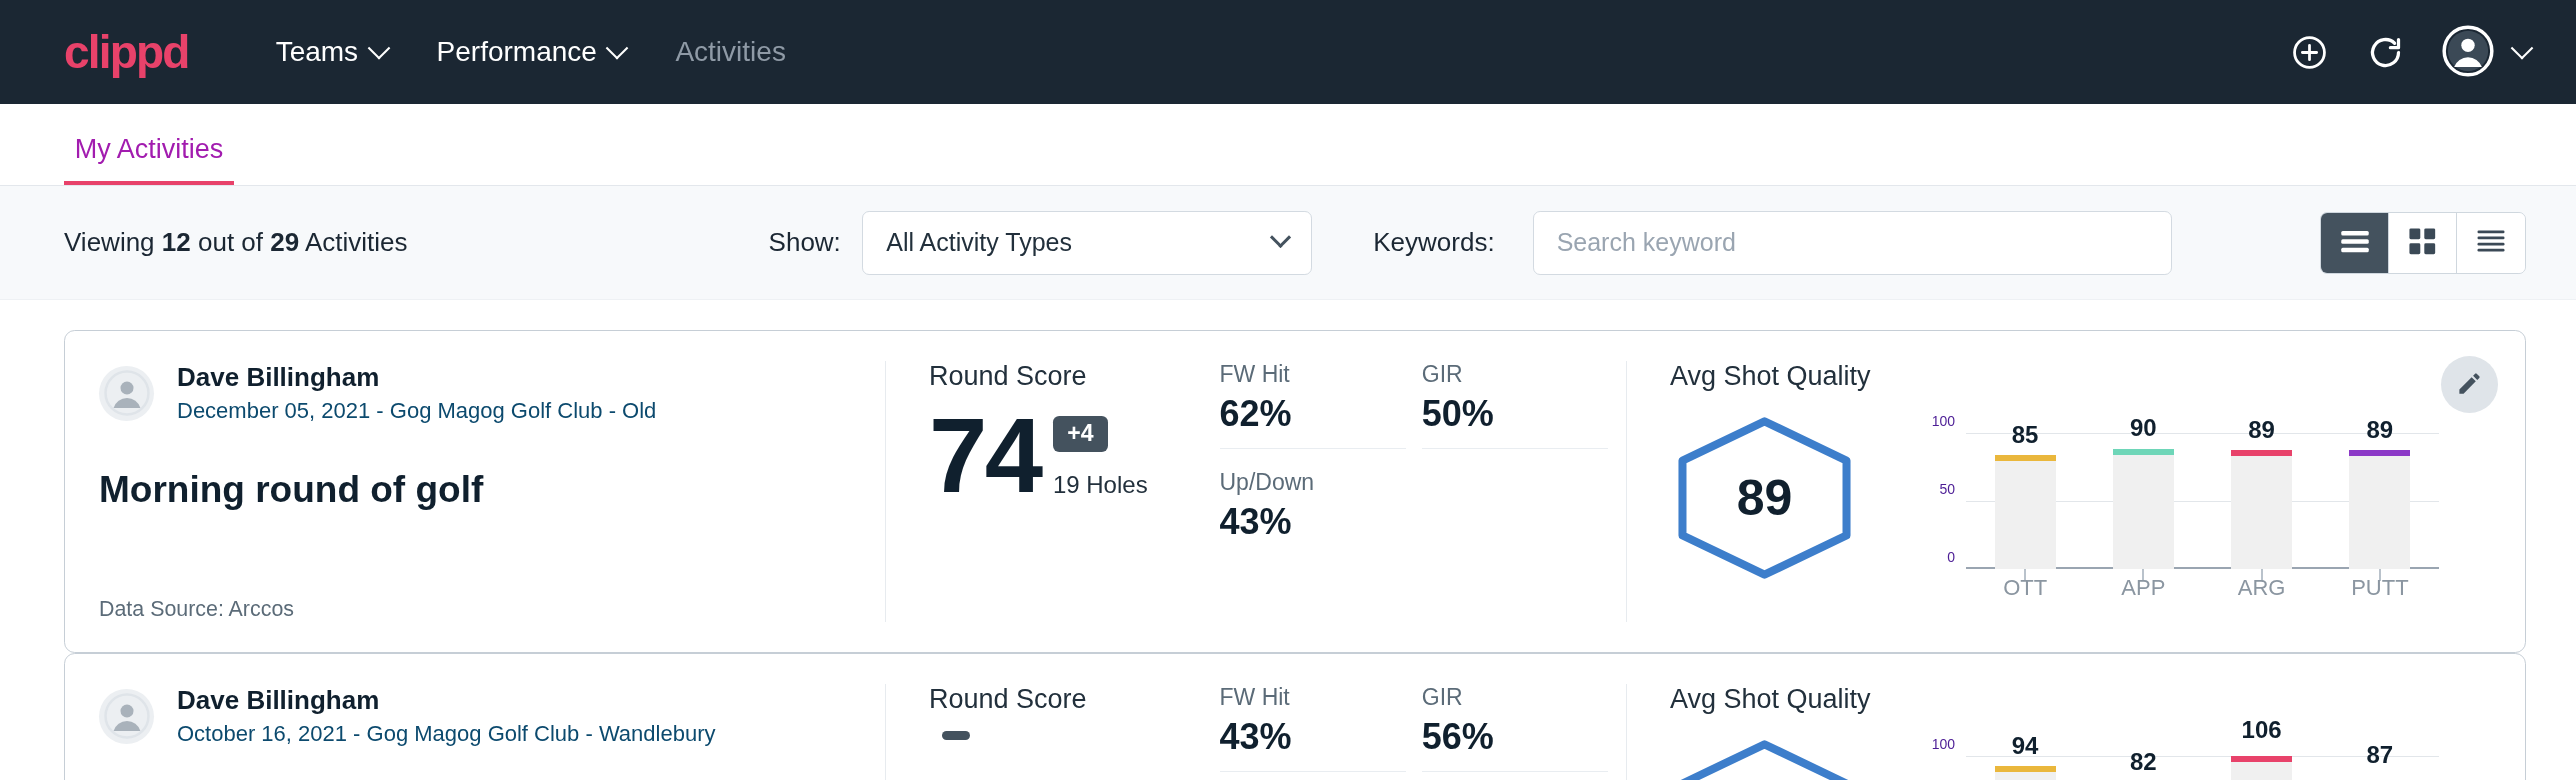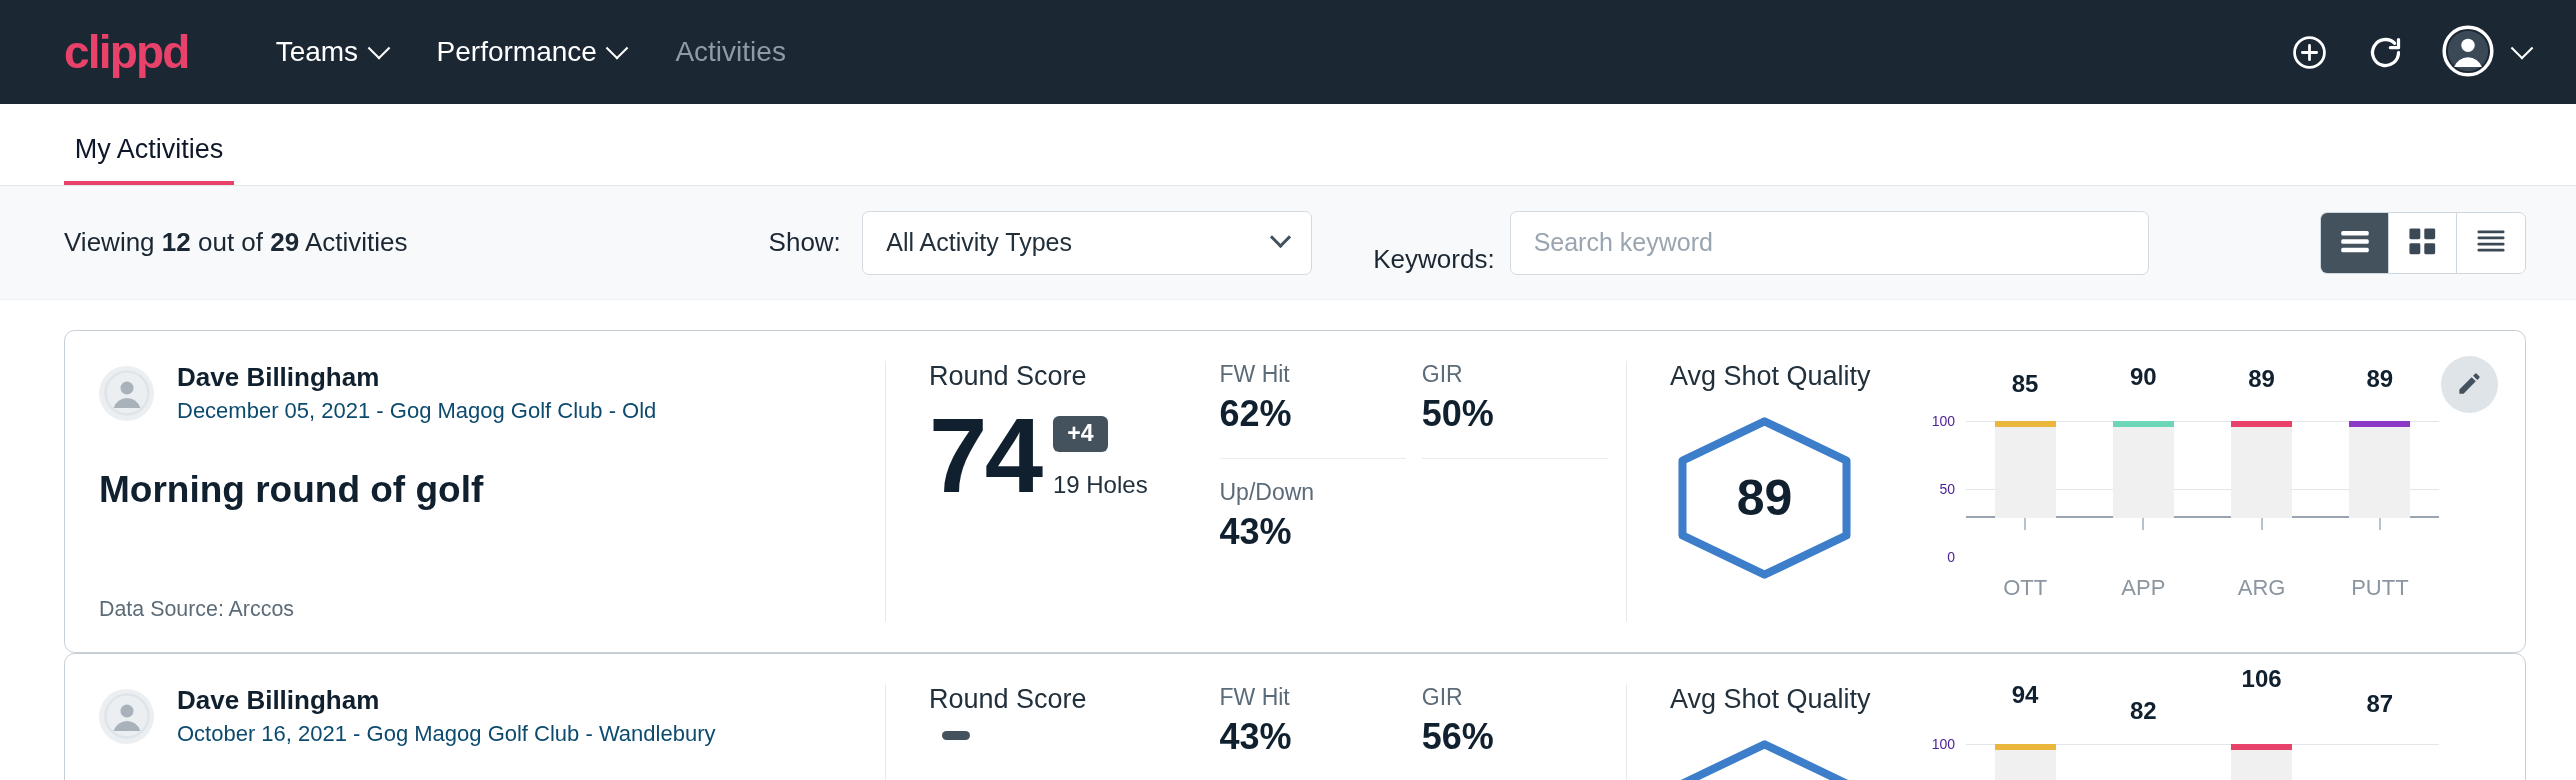--- a/index.html
+++ b/index.html
@@ -58,21 +58,21 @@
     padding-left: 64px;
     border-bottom: 0.9px solid #e3e7ec;
   }
   .tab {
     font-size: 27px;
     color: #43535f;
     padding: 0 10.7px 16px 10.7px;
     border-bottom: 4.5px solid transparent;
     cursor: pointer;
   }
-  .tab.active { border-bottom-color: #e8426a; color: #0f172a; }
+  .tab.active { border-bottom-color: #e8426a; color: #a21caf; }
 
   
   .toolbar {
     height: 114px;
     background: #f7f9fb;
     display: flex;
     align-items: center;
     padding: 0 50px 0 64px;
     border-bottom: 0.9px solid #eef1f4;
   }
@@ -101,21 +101,21 @@
     background: #ffffff;
     border: 0.9px solid #d3dae1;
     border-radius: 7.1px;
     padding: 0 23px;
     font-size: 25px;
     color: #22303c;
     font-family: "Liberation Sans", sans-serif;
   }
   .search::placeholder { color: #9aa5b1; }
   .group-left { margin-left: 361px; display:flex; align-items:center; gap:21.4px; }
-  .group-kw { margin-left: 61px; display:flex; align-items:flex-end; gap:15px; }
+  .group-kw { margin-left: 61px; display:flex; align-items:center; gap:38px; }
   .viewtoggle {
     margin-left: auto;
     display: flex;
     border: 0.9px solid #cfd7de;
     border-radius: 7.1px;
     overflow: hidden;
     height: 62px;
   }
   .vt-btn {
     width: 68px; height: 100%;
@@ -185,21 +185,21 @@
 
   .col-stats {
     width: 420px;
     padding: 0 18px 0 12.5px;
     border-right: 0.9px solid #e7ebef;
     display: grid;
     grid-template-columns: 1fr 1fr;
     align-content: start;
     column-gap: 16px;
   }
-  .stat { padding-bottom: 23px; }
+  .stat { padding-bottom: 13px; }
   .stat.top { border-bottom: 0.9px solid #e9edf1; margin-bottom: 19.6px; }
   .stat-label { font-size: 23px; color: #5b6b78; }
   .stat-value { font-size: 36px; font-weight: 700; color: #10202e; margin-top: 5.4px; }
 
   .col-quality {
     flex: 1;
     padding: 0 86px 0 43px;
     display: flex; flex-direction: column;
   }
   .q-body { display: flex; align-items: flex-start; margin-top: 9px; flex: 1; }
@@ -212,21 +212,21 @@
   .chart { flex: 1; margin-left: 46px; margin-top: 19.6px; position: relative; height: 179px; }
   .ylabels {
     position: absolute; left: 0; top: 0; width: 50px; height: 136px;
   }
   .ylab {
     position: absolute; right: 0;
     font-size: 14px; color: #4c1d95; transform: translateY(-50%);
     text-align: right;
   }
   .plot {
-    position: absolute; left: 61px; right: 0; top: 0; height: 97px;
+    position: absolute; left: 61px; right: 0; top: 12px; height: 136px;
   }
   .gridline { position: absolute; left: 0; right: 0; height: 0.9px; background: #e2e6ea; }
   .axis { position: absolute; left: 0; right: 0; bottom: 0; height: 1.8px; background: #9aa5b1; }
   .bars { position: absolute; inset: 0; display: flex; align-items: flex-end; }
   .bargroup { flex: 1; display: flex; flex-direction: column; align-items: center; height: 100%; justify-content: flex-end; position: relative;}
   .barval {
     position: absolute; font-size: 24px; font-weight: 700; color: #10202e;
     white-space: nowrap;
   }
   .bar {

